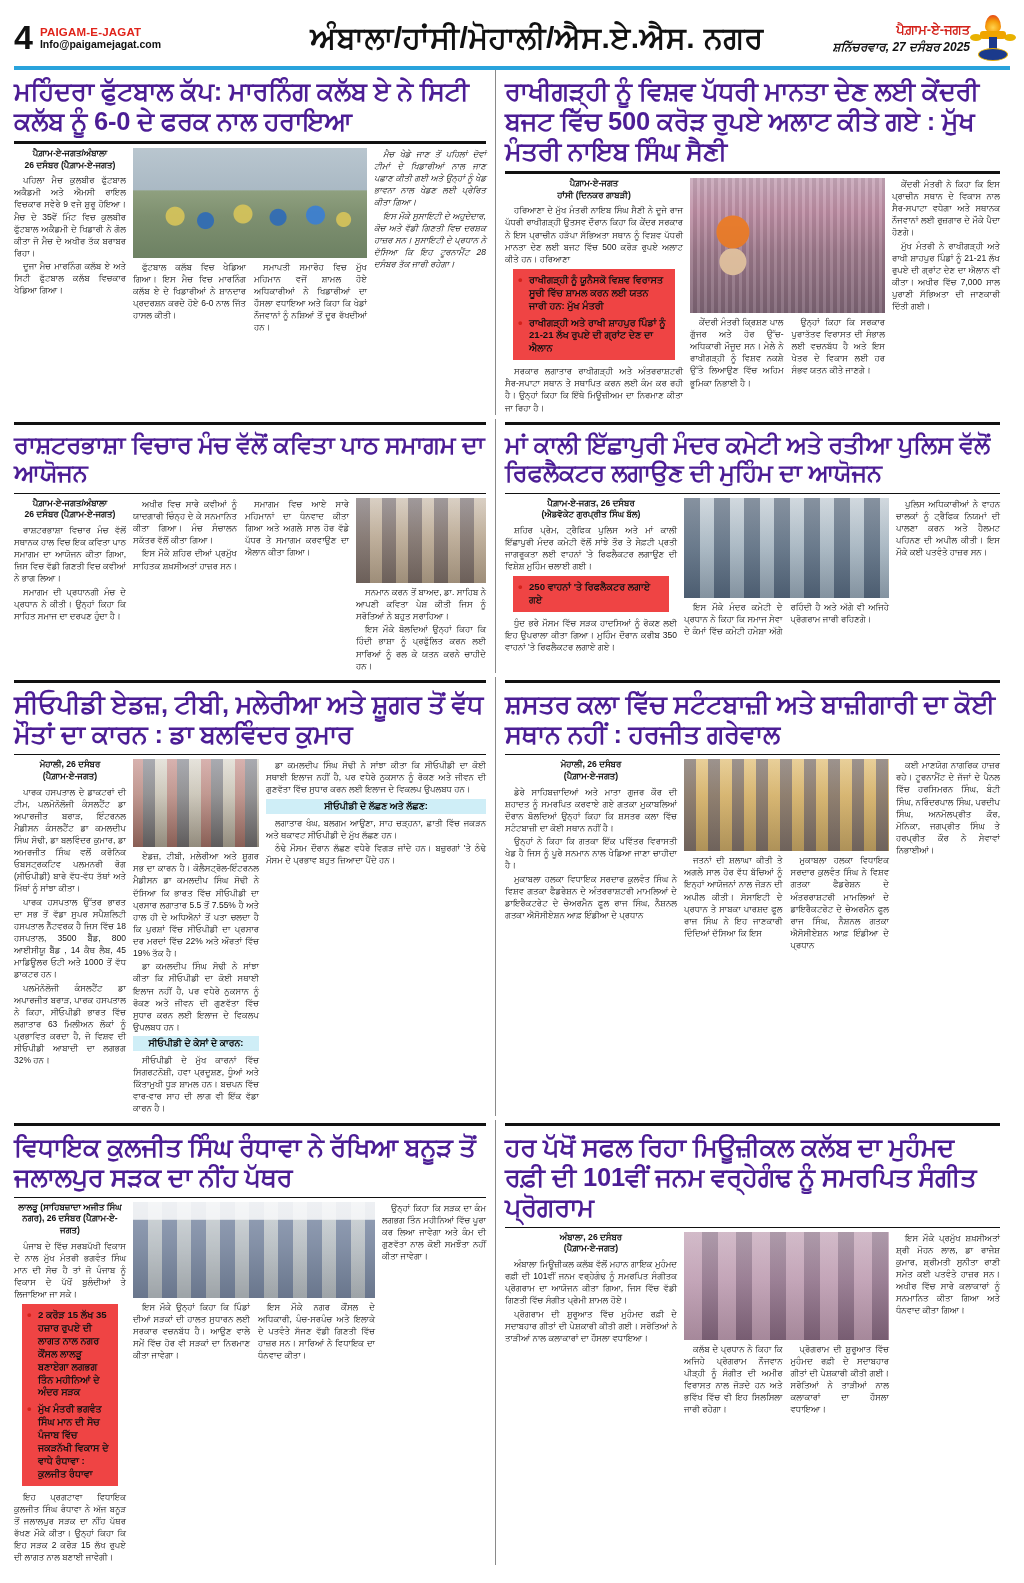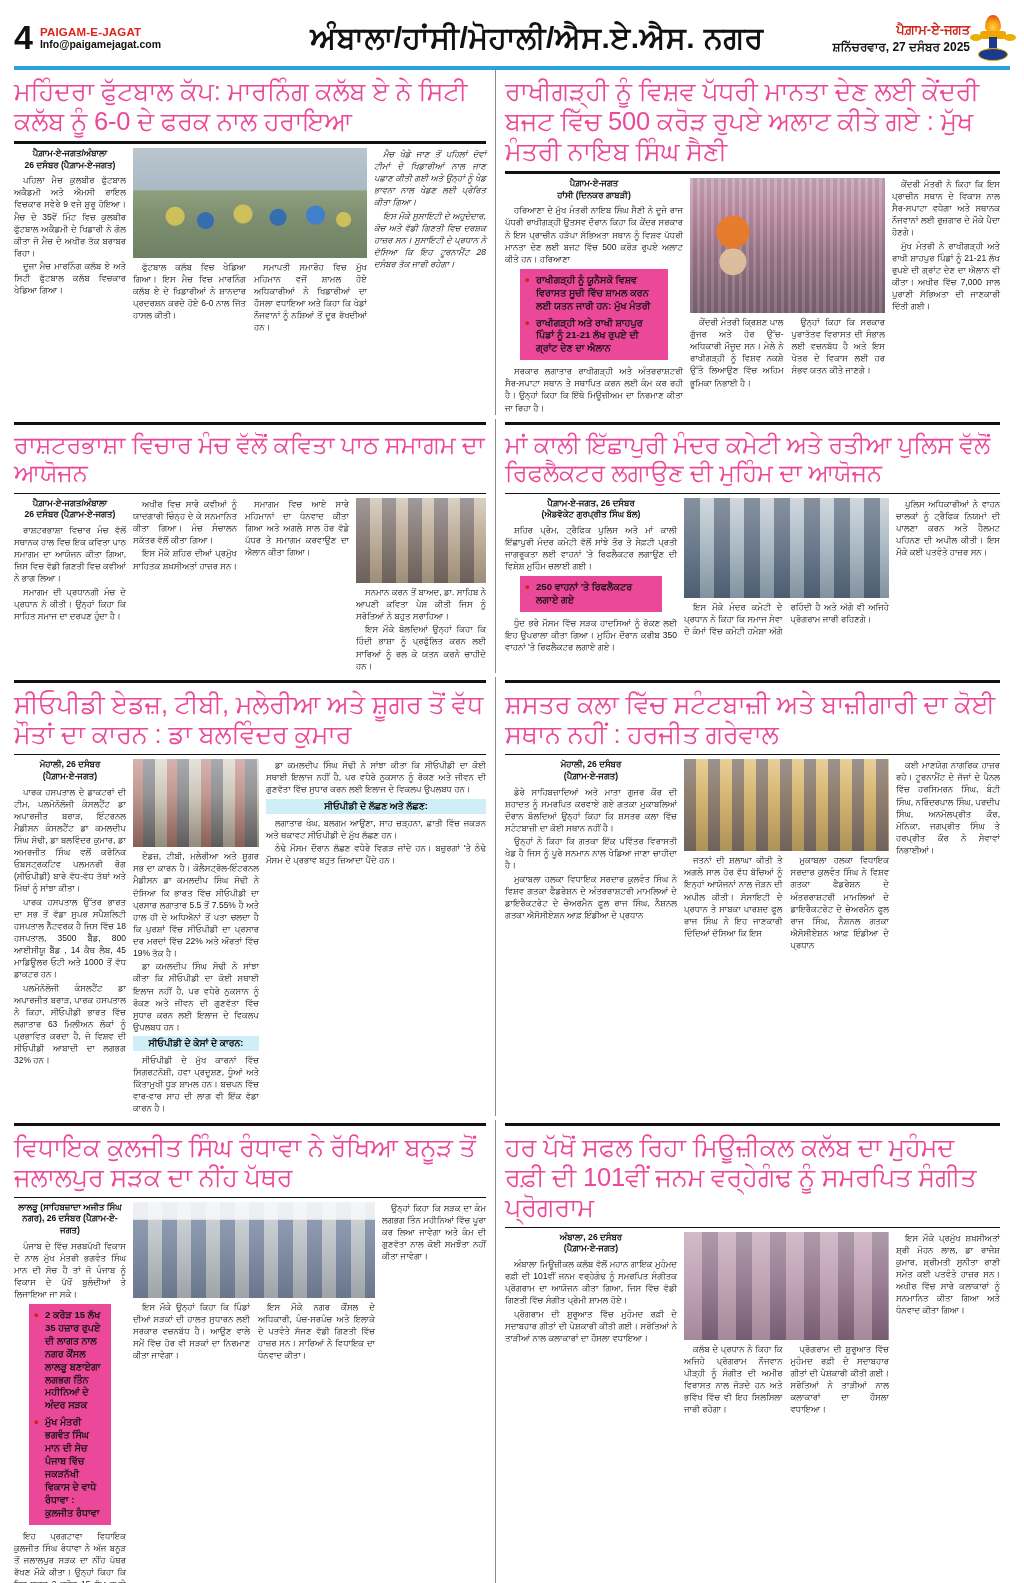--- a/index.html
+++ b/index.html
@@ -16,57 +16,57 @@
   .mh-left { display: flex; align-items: center; width: 290px; flex: none; }
   .pagenum { font-size: 34px; font-weight: bold; line-height: 0.8; color: #111; margin-right: 7px; font-family: "Liberation Sans", sans-serif; }
   .mh-brandblock { display: flex; flex-direction: column; justify-content: center; }
   .brandname { color: #e0231a; font-size: 11.5px; font-weight: bold; letter-spacing: .2px; }
   .brandmail { color: #111; font-size: 10.5px; font-weight: bold; }
   .mh-center { flex: 1; text-align: center; }
   .mh-center .edition { font-size: 30px; font-weight: bold; color: #111; letter-spacing: .5px; }
   .mh-right { width: 240px; flex: none; display: flex; align-items: center; justify-content: flex-end; gap: 6px; }
   .mh-right .rtxt { text-align: right; }
   .logoname { color: #d3211a; font-size: 13px; font-weight: bold; }
-  .logodate { color: #111; font-size: 12px; font-weight: bold; margin-top: 2px; }
+  .logodate { color: #111; font-size: 12px; font-weight: bold; margin-top: 2px; font-style: italic; }
   .torch { width: 34px; height: 46px; position: relative; flex: none; }
   .torch .flame { position: absolute; left: 9px; top: 0; width: 16px; height: 18px;
     background: radial-gradient(circle at 50% 70%, #ffd24d 0%, #f59e0b 45%, #e0231a 100%);
     border-radius: 50% 50% 45% 45% / 65% 65% 35% 35%; }
   .torch .cup { position: absolute; left: 4px; top: 16px; width: 26px; height: 8px; background: #f0a500; border-radius: 3px; }
   .torch .stem { position: absolute; left: 13px; top: 22px; width: 8px; height: 14px; background: #1b3a8c; }
   .torch .base { position: absolute; left: 2px; top: 33px; width: 30px; height: 13px; background: #1b3a8c; border-radius: 50%; border: 1.5px solid #e8b100; }
   .torch .wing-l, .torch .wing-r { position: absolute; top: 19px; width: 12px; height: 7px; background: #e8b100; border-radius: 50%; }
   .torch .wing-l { left: -6px; } .torch .wing-r { right: -6px; }
 
   .rule-blue { height: 4px; background: #29a3dc; margin-top: 4px; }
 
   
   .cols { display: flex; }
   .col-left { width: 481px; flex: none; padding-right: 9px; }
   .gutter { width: 1px; background: #8a8a8a; flex: none; }
   .col-right { width: 504px; flex: none; padding-left: 9px; }
 
   h1.head {
-    font-size: 25.5px; line-height: 1.18; font-weight: normal; color: #ec4899;
+    font-size: 25.5px; line-height: 1.18; font-weight: bold; color: #4c1d95;
     letter-spacing: -0.2px; margin: 6px 0 5px;
   }
   h1.head.sm { font-size: 24px; }
 
   .hr-thick { height: 3px; background: #111; margin: 3px 0 4px; }
   .hr-thin  { height: 1px; background: #111; margin: 3px 0 4px; }
 
   .byline { font-size: 8.6px; line-height: 1.35; text-align: center; font-weight: bold; color: #111; margin-bottom: 3px; }
 
   .body { font-size: 8.5px; line-height: 1.42; color: #141414; text-align: justify; hyphens: auto; }
   .body p { margin-bottom: 1.5px; text-indent: 9px; }
 
   .textcols-2 { column-count: 2; column-gap: 8px; column-rule: none; }
 
   
-  .callout { background: #ec4899; padding: 5px 6px 5px 4px; margin: 4px 15px 5px; }
+  .callout { background: #ef4444; padding: 5px 6px 5px 4px; margin: 4px 8px 5px; }
   .callout ul { list-style: none; }
   .callout li { position: relative; padding-left: 12px; font-size: 9.6px; font-weight: bold;
     line-height: 1.35; color: #111; margin-bottom: 4px; }
   .callout li:last-child { margin-bottom: 0; }
   .callout li::before { content: "•"; position: absolute; left: 1px; top: -1px; color: #d3211a; font-size: 13px; line-height: 1; }
 
   
   .photo { position: relative; overflow: hidden; background: #cfd3d6; }
 
   .ph-football { background:

